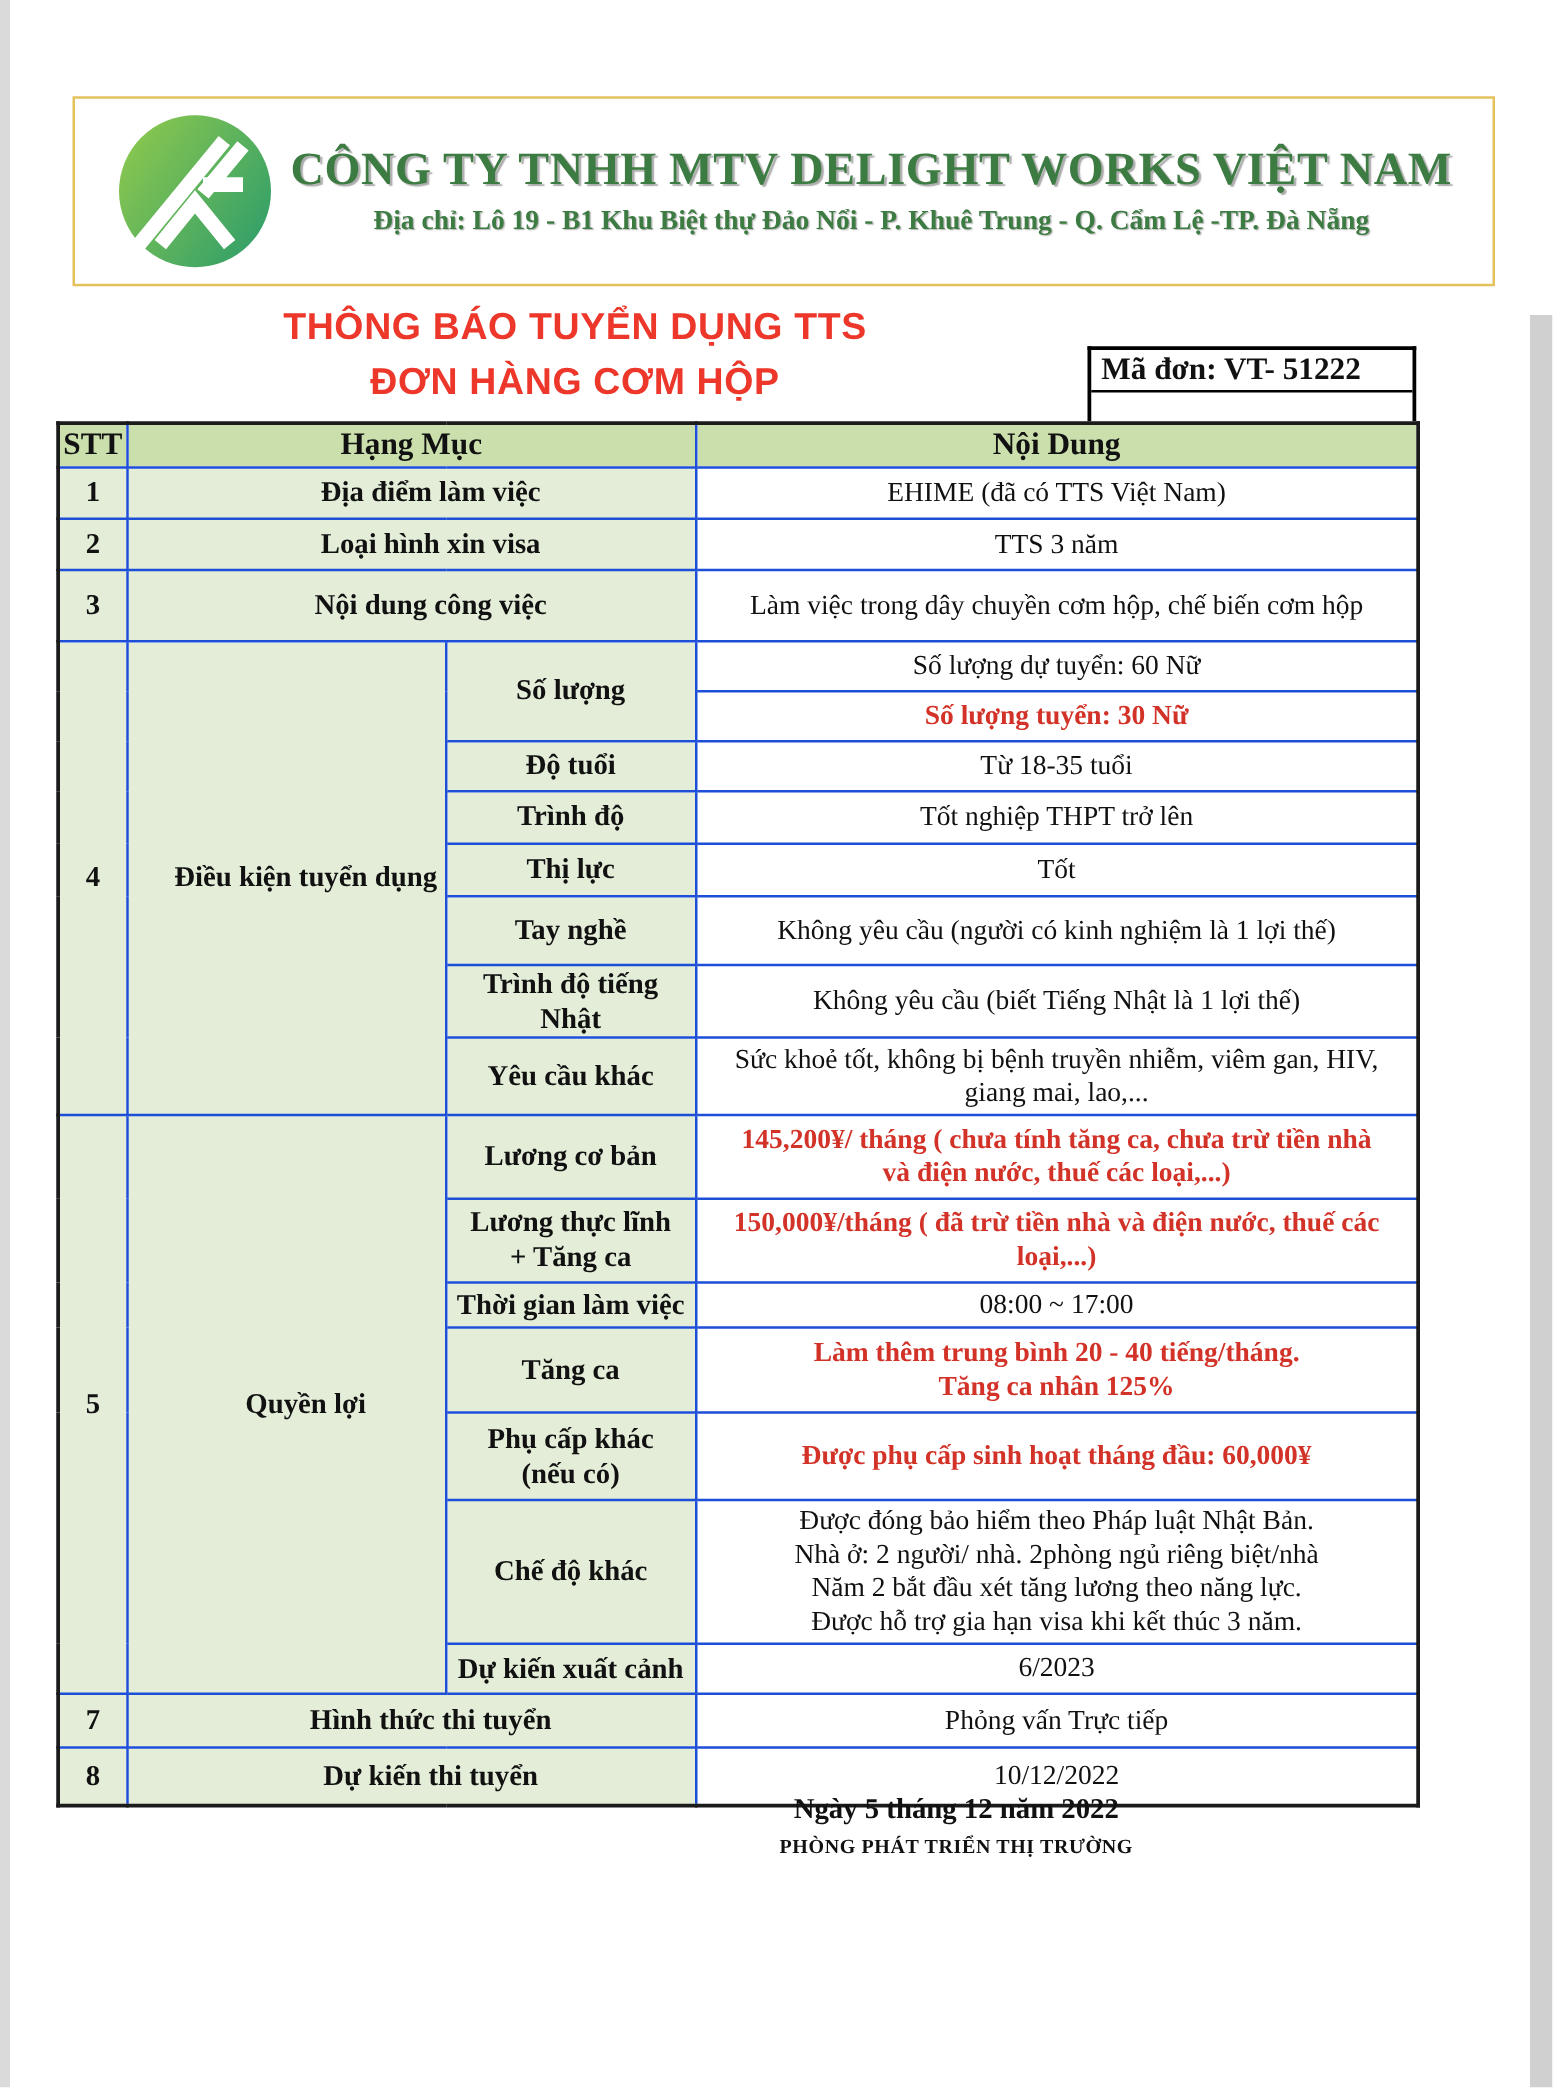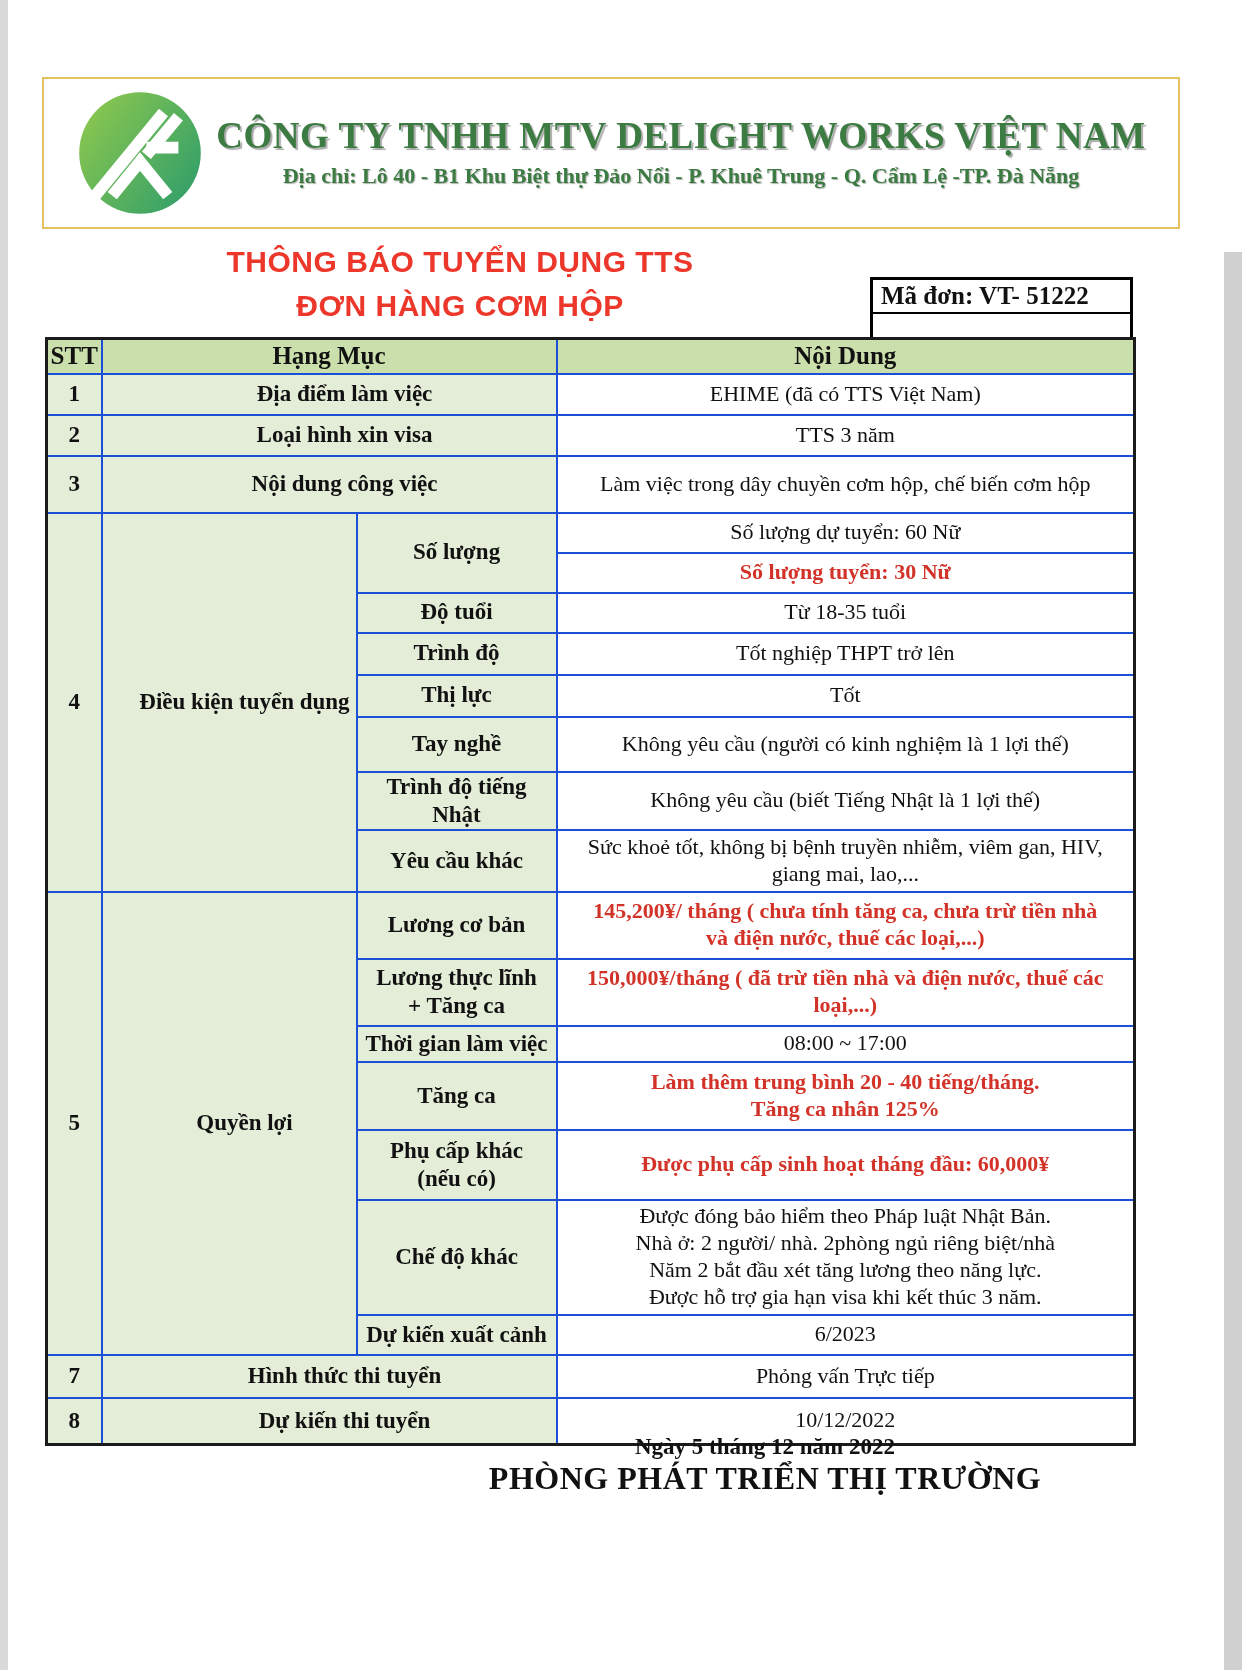--- a/index.html
+++ b/index.html
@@ -6,21 +6,21 @@
   body{
     width:1242px;height:1670px;background:#ffffff;position:relative;
     font-family:"Liberation Serif","DejaVu Serif",serif;color:#111;
     overflow:hidden;
   }
   .edge-left{position:absolute;left:0;top:0;width:8px;height:1670px;background:#dadada;}
   .edge-right{position:absolute;left:1224px;top:252px;width:18px;height:1418px;background:#d0d0d0;}
 
   
   .gold-box{
-    position:absolute;left:42px;top:77px;width:1138px;height:152px;
+    position:absolute;left:58px;top:77px;width:1138px;height:152px;
     border:2px solid #e3c25e;box-sizing:border-box;
     display:flex;align-items:center;
   }
   .logo-wrap{margin-left:32px;flex:0 0 auto;display:flex;align-items:center;}
   .head-text{flex:1 1 auto;text-align:center;padding-right:20px;margin-top:-4px;}
   .company-name{
     font-weight:bold;font-size:37px;color:#3c7b41;letter-spacing:.5px;
     text-shadow:2px 2px 1px rgba(100,100,100,.55);white-space:nowrap;
   }
   .company-address{
@@ -64,21 +64,21 @@
   td.sub{background:#e3edd8;font-weight:bold;font-size:23px;padding:0 4px;}
   td.val{background:#ffffff;padding:2px 22px;}
   td.red{color:#d23227;font-weight:bold;}
 
   
   .footer{
     position:absolute;left:440px;top:1432px;width:650px;text-align:center;
     font-weight:bold;color:#111;
   }
   .footer .date{font-size:23px;line-height:30px;}
-  .footer .dept{font-size:32px;line-height:32px;letter-spacing:.5px;}
+  .footer .dept{font-size:16px;line-height:32px;letter-spacing:.5px;}
 </style>
 </head>
 <body>
 
 <div class="edge-left"></div>
 <div class="edge-right"></div>
 
 <div class="gold-box">
   <div class="logo-wrap">
     <svg width="128" height="128" viewBox="0 0 120 120" aria-hidden="true">
@@ -92,21 +92,21 @@
       <g stroke="#ffffff" stroke-width="11" fill="none">
         <path d="M18,100 L82,22"></path>
         <path d="M66,62 L96,26"></path>
         <path d="M66,55 L96,55"></path>
         <path d="M34,100 L60,68 L86,100"></path>
       </g>
     </svg>
   </div>
   <div class="head-text">
     <div class="company-name">CÔNG TY TNHH MTV DELIGHT WORKS VIỆT NAM</div>
-    <div class="company-address">Địa chỉ: Lô 40 - B1 Khu Biệt thự Đảo Nổi - P. Khuê Trung - Q. Cẩm Lệ -TP. Đà Nẵng</div>
+    <div class="company-address">Địa chỉ: Lô 19 - B1 Khu Biệt thự Đảo Nổi - P. Khuê Trung - Q. Cẩm Lệ -TP. Đà Nẵng</div>
   </div>
 </div>
 
 <div class="title-wrap">
   <div>THÔNG BÁO TUYỂN DỤNG TTS</div>
   <div>ĐƠN HÀNG CƠM HỘP</div>
 </div>
 
 <div class="order-box">
   <div class="order-label">Mã đơn: VT- 51222</div>

